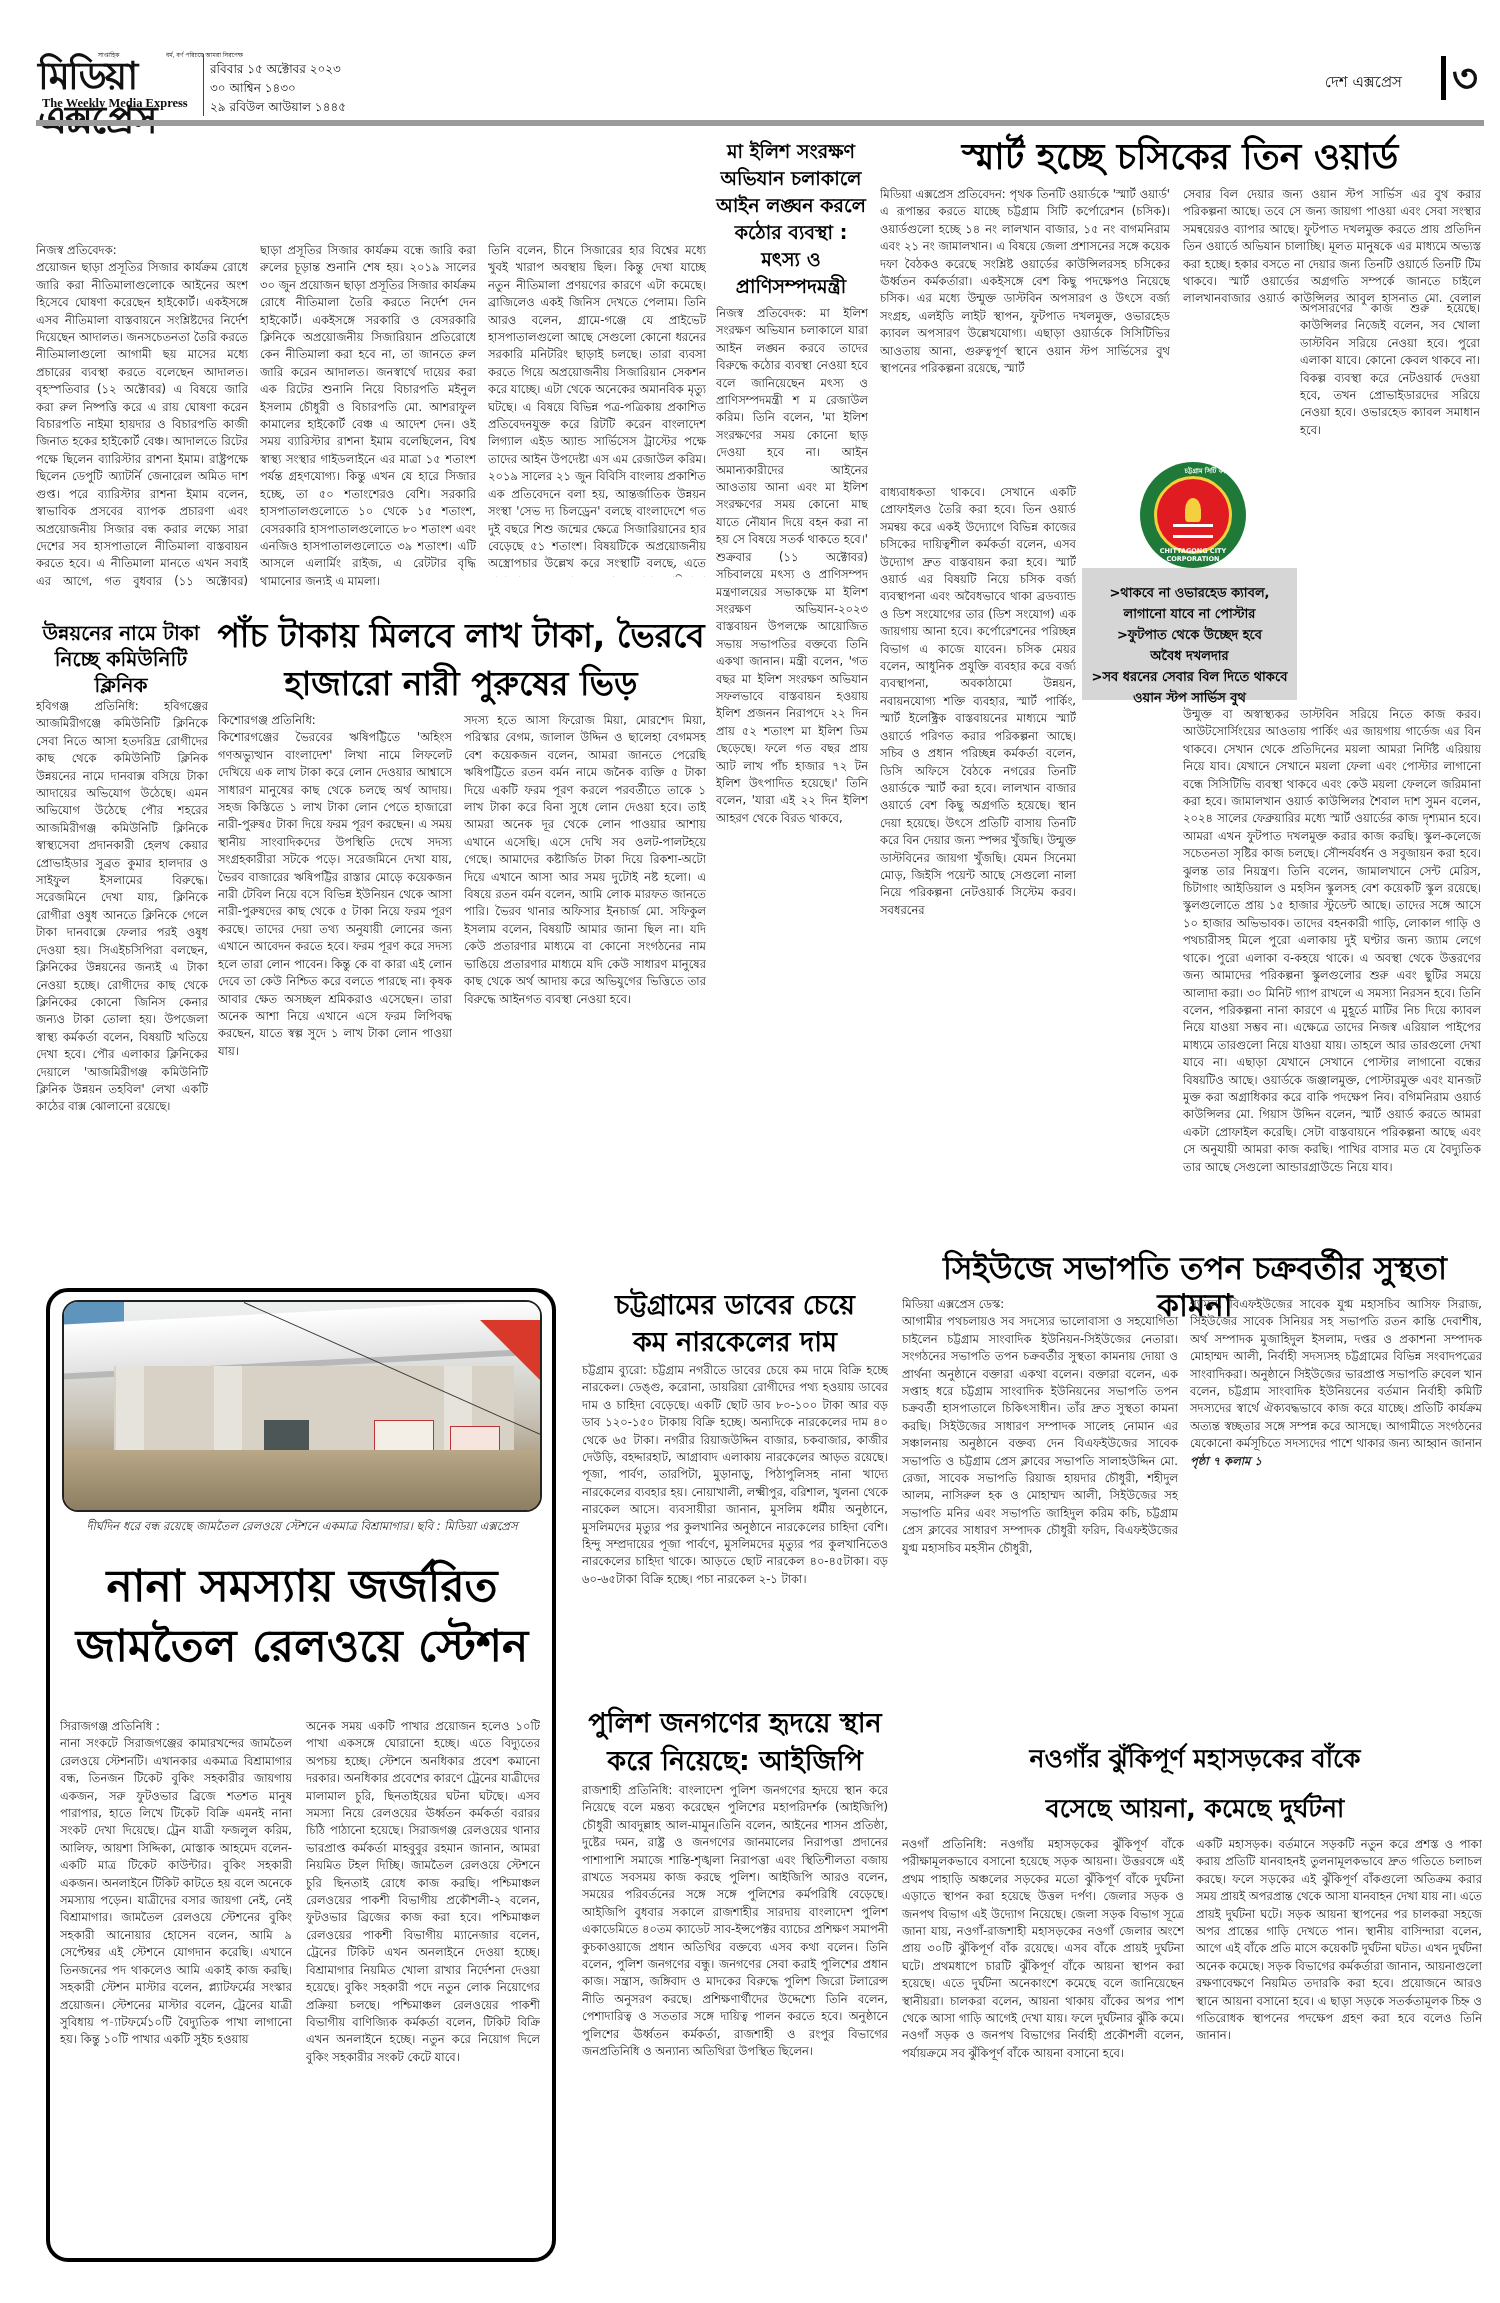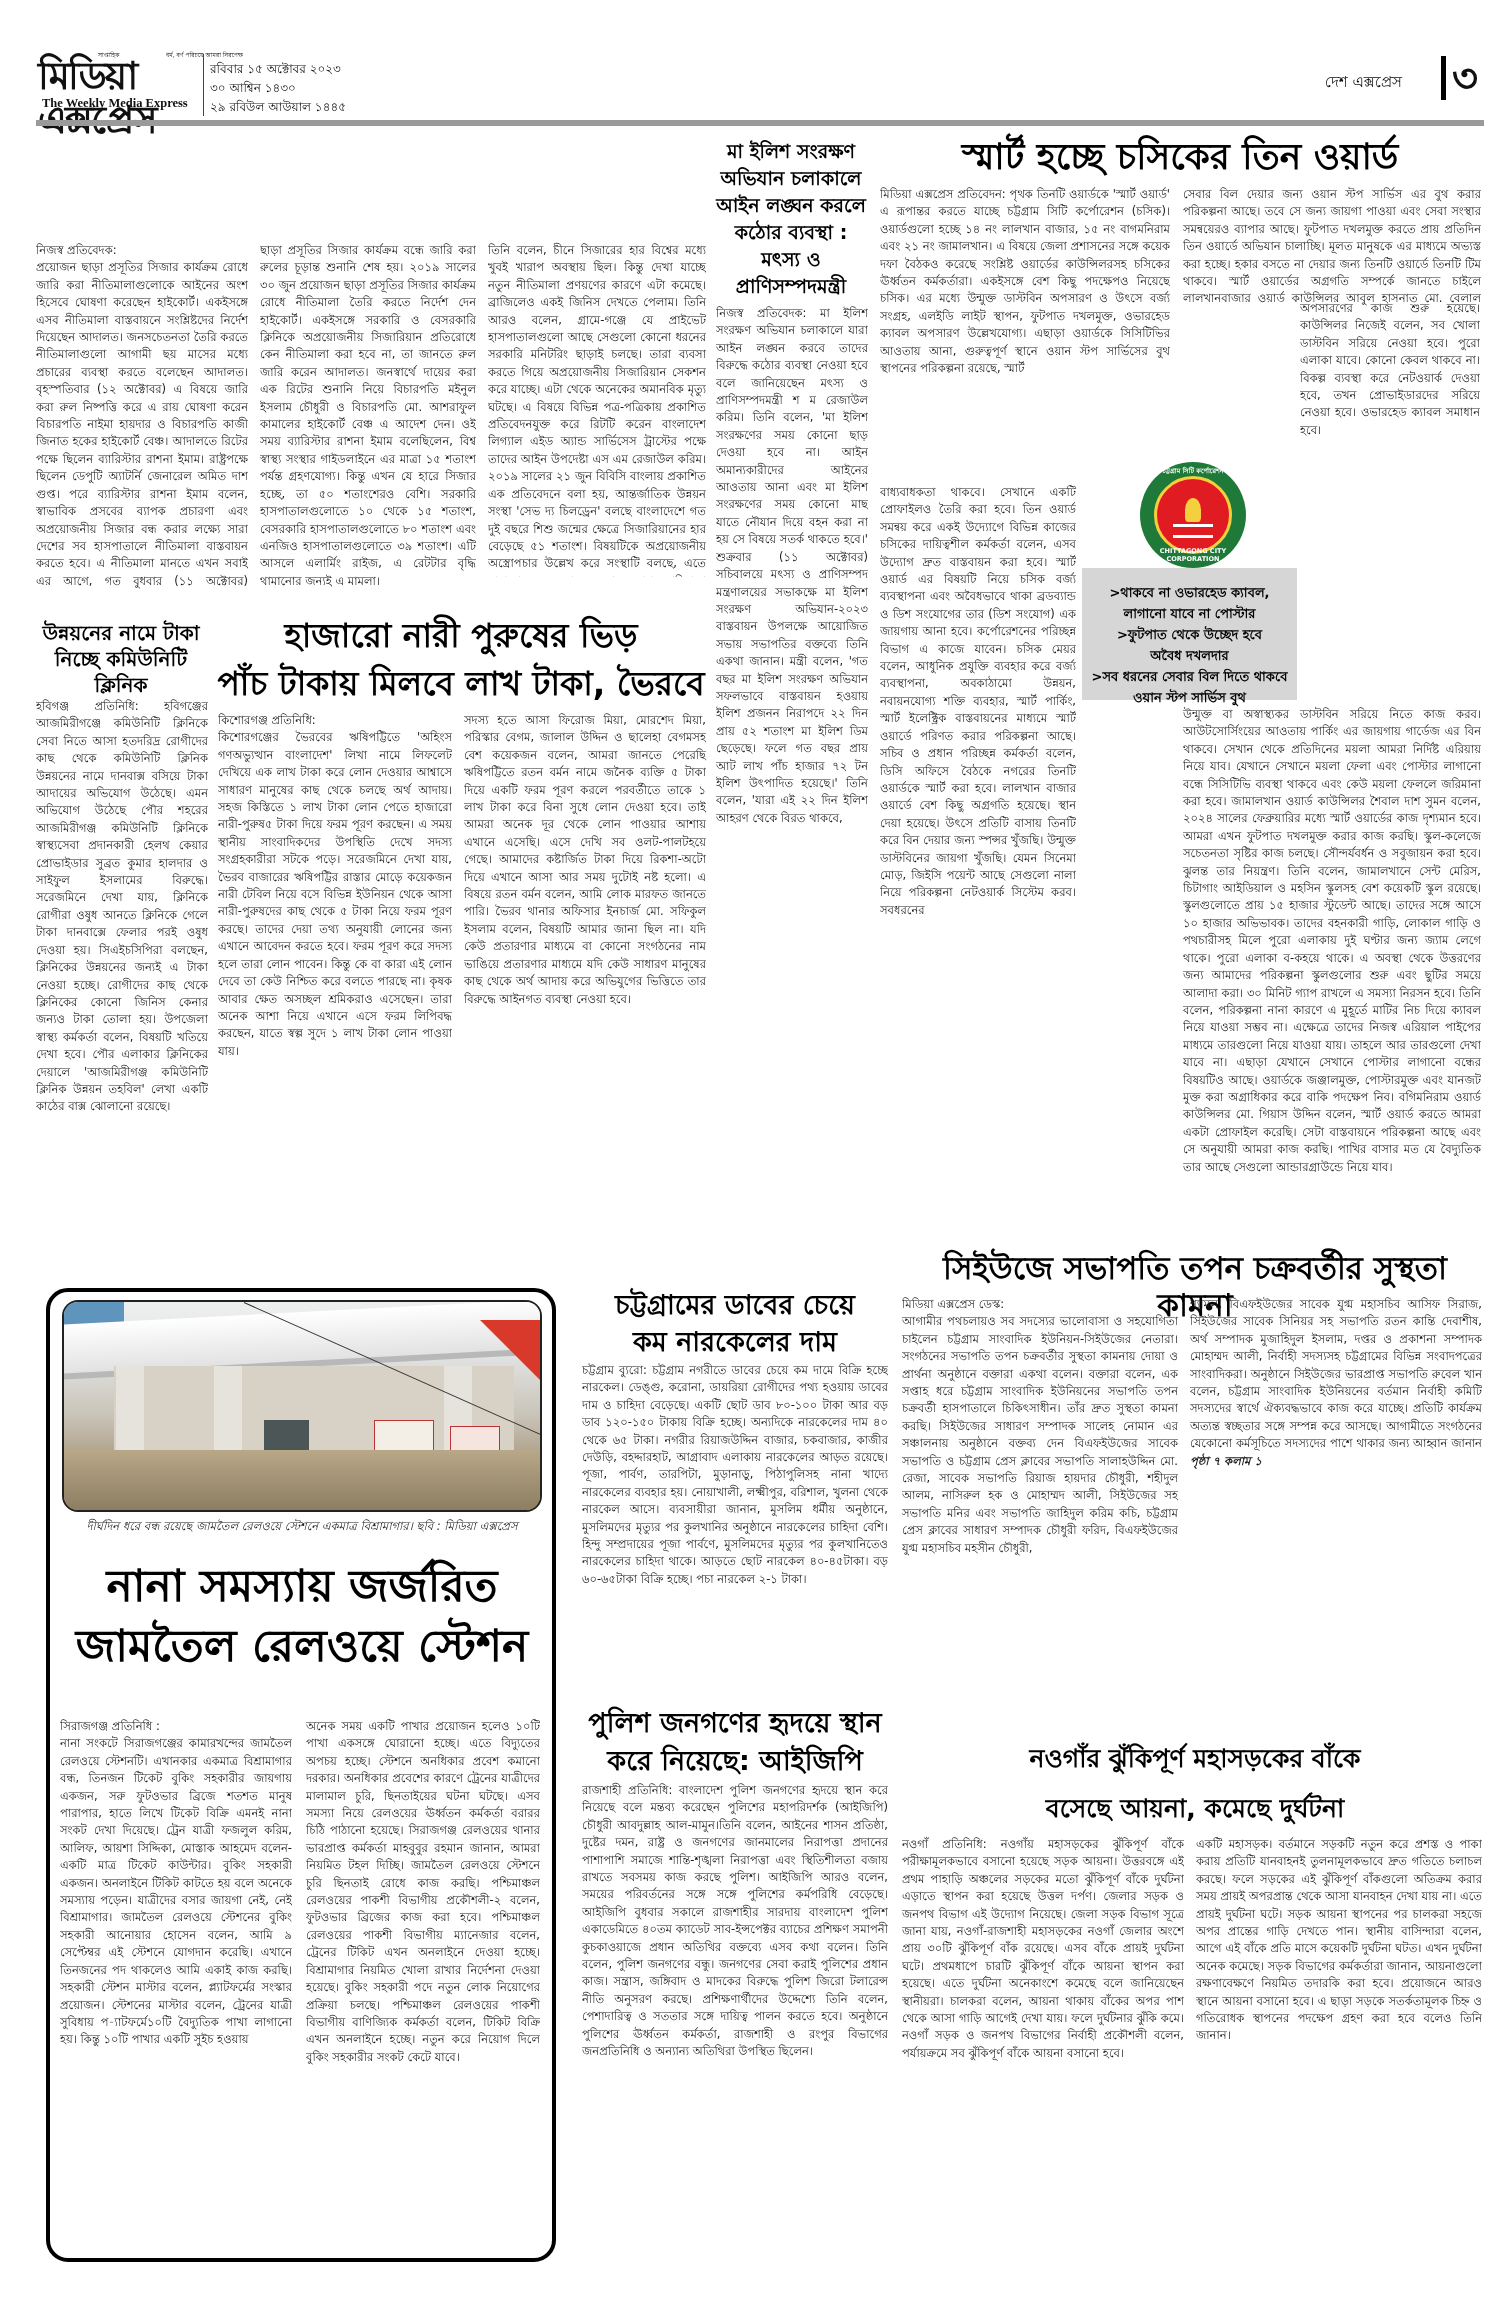--- a/index.html
+++ b/index.html
@@ -94,21 +94,21 @@
   <span>পৃথক তিনটি ওয়ার্ডকে 'স্মার্ট ওয়ার্ড' এ রূপান্তর করতে যাচ্ছে চট্টগ্রাম সিটি কর্পোরেশন (চসিক)। ওয়ার্ডগুলো হচ্ছে ১৪ নং লালখান বাজার, ১৫ নং বাগমনিরাম এবং ২১ নং জামালখান। এ বিষয়ে জেলা প্রশাসনের সঙ্গে কয়েক দফা বৈঠকও করেছে সংশ্লিষ্ট ওয়ার্ডের কাউন্সিলরসহ চসিকের ঊর্ধ্বতন কর্মকর্তারা। একইসঙ্গে বেশ কিছু পদক্ষেপও নিয়েছে চসিক। এর মধ্যে উন্মুক্ত ডাস্টবিন অপসারণ ও উৎসে বর্জ্য সংগ্রহ, এলইডি লাইট স্থাপন, ফুটপাত দখলমুক্ত, ওভারহেড ক্যাবল অপসারণ উল্লেখযোগ্য। এছাড়া ওয়ার্ডকে সিসিটিভির আওতায় আনা, গুরুত্বপূর্ণ স্থানে ওয়ান স্টপ সার্ভিসের বুথ স্থাপনের পরিকল্পনা রয়েছে, স্মার্ট</span>
 </div>
 <div class="col body-text" style="left:1183px; top:186px; width:298px; height:120px;">
   <div>সেবার বিল দেয়ার জন্য ওয়ান স্টপ সার্ভিস এর বুথ করার পরিকল্পনা আছে। তবে সে জন্য জায়গা পাওয়া এবং সেবা সংস্থার সমন্বয়েরও ব্যাপার আছে। ফুটপাত দখলমুক্ত করতে প্রায় প্রতিদিন তিন ওয়ার্ডে অভিযান চালাচ্ছি। মূলত মানুষকে এর মাধ্যমে অভ্যস্ত করা হচ্ছে। হকার বসতে না দেয়ার জন্য তিনটি ওয়ার্ডে তিনটি টিম থাকবে। স্মার্ট ওয়ার্ডের অগ্রগতি সম্পর্কে জানতে চাইলে লালখানবাজার ওয়ার্ড কাউন্সিলর আবুল হাসনাত মো. বেলাল বলেন, ওয়ার্ডে কোনো খোলা ডাস্টবিন থাকবে না। আধুনিক ড্রেনেজ ব্যবস্থা হবে, জলাবদ্ধতা নিরসন করা হবে। পরিচ্ছন্ন রাখার জন্য কাজ চলছে। হাসনাত বলেন,</div>
 </div>
 <div class="col body-text" style="left:1300px; top:300px; width:180px; height:340px;">
   <div>অপসারণের কাজ শুরু হয়েছে। কাউন্সিলর নিজেই বলেন, সব খোলা ডাস্টবিন সরিয়ে নেওয়া হবে। পুরো এলাকা যাবে। কোনো কেবল থাকবে না। বিকল্প ব্যবস্থা করে নেটওয়ার্ক দেওয়া হবে, তখন প্রোভাইডারদের সরিয়ে নেওয়া হবে। ওভারহেড ক্যাবল সমাধান হবে।</div>
 </div>
 
 <div class="emblem" style="left:1140px; top:462px; width:106px; height:106px;">
-  <div class="ring-text" style="top:4px;">চট্টগ্রাম সিটি কর্পোরেশন</div>
+  <div class="ring-text" style="top:4px;text-align:right;">চট্টগ্রাম সিটি কর্পোরেশন</div>
   <div class="inner">
     <div class="torch"></div>
     <div class="waves"></div>
   </div>
   <div class="ring-text" style="bottom:5px;">CHITTAGONG CITY CORPORATION</div>
 </div>
 
 <div class="sidebar-box" style="left:1082px; top:568px; width:215px; height:132px;">
   <div class="hl" style="font-size:13px; line-height:21px; padding-top:14px;">
     <div>&gt;থাকবে না ওভারহেড ক্যাবল,</div>
@@ -128,22 +128,22 @@
 </div>
 <div class="col body-text" style="left:880px; top:310px; width:1px; height:1px;"></div>
 
 <div class="abs hl" style="left:36px; top:620px; width:170px; font-size:20px; line-height:26px;">উন্নয়নের নামে টাকা নিচ্ছে কমিউনিটি ক্লিনিক</div>
 <div class="col body-text" style="left:36px; top:698px; width:172px; height:545px;">
   <span class="byline">হবিগঞ্জ প্রতিনিধি:</span>
   <span>হবিগঞ্জের আজমিরীগঞ্জে কমিউনিটি ক্লিনিকে সেবা নিতে আসা হতদরিদ্র রোগীদের কাছ থেকে কমিউনিটি ক্লিনিক উন্নয়নের নামে দানবাক্স বসিয়ে টাকা আদায়ের অভিযোগ উঠেছে। এমন অভিযোগ উঠেছে পৌর শহরের আজমিরীগঞ্জ কমিউনিটি ক্লিনিকে স্বাস্থ্যসেবা প্রদানকারী হেলথ কেয়ার প্রোভাইডার সুব্রত কুমার হালদার ও সাইফুল ইসলামের বিরুদ্ধে। সরেজমিনে দেখা যায়, ক্লিনিকে রোগীরা ওষুধ আনতে ক্লিনিকে গেলে টাকা দানবাক্সে ফেলার পরই ওষুধ দেওয়া হয়। সিএইচসিপিরা বলছেন, ক্লিনিকের উন্নয়নের জন্যই এ টাকা নেওয়া হচ্ছে। রোগীদের কাছ থেকে ক্লিনিকের কোনো জিনিস কেনার জন্যও টাকা তোলা হয়। উপজেলা স্বাস্থ্য কর্মকর্তা বলেন, বিষয়টি খতিয়ে দেখা হবে। পৌর এলাকার ক্লিনিকের দেয়ালে 'আজমিরীগঞ্জ কমিউনিটি ক্লিনিক উন্নয়ন তহবিল' লেখা একটি কাঠের বাক্স ঝোলানো রয়েছে।</span>
 </div>
 
 <div class="abs hl" style="left:216px; top:612px; width:490px; font-size:33px; line-height:48px;">
+  <div>পাঁচ টাকায় মিলবে লাখ টাকা, ভৈরবে</div>
   <div>হাজারো নারী পুরুষের ভিড়</div>
-  <div>পাঁচ টাকায় মিলবে লাখ টাকা, ভৈরবে</div>
 </div>
 <div class="col body-text" style="left:218px; top:712px; width:234px; height:560px;">
   <div class="byline">কিশোরগঞ্জ প্রতিনিধি:</div>
   <div>কিশোরগঞ্জের ভৈরবের ঋষিপট্টিতে 'অহিংস গণঅভ্যুত্থান বাংলাদেশ' লিখা নামে লিফলেট দেখিয়ে এক লাখ টাকা করে লোন দেওয়ার আশ্বাসে সাধারণ মানুষের কাছ থেকে চলছে অর্থ আদায়। সহজ কিস্তিতে ১ লাখ টাকা লোন পেতে হাজারো নারী-পুরুষ৫ টাকা দিয়ে ফরম পূরণ করছেন। এ সময় স্থানীয় সাংবাদিকদের উপস্থিতি দেখে সদস্য সংগ্রহকারীরা সটকে পড়ে। সরেজমিনে দেখা যায়, ভৈরব বাজারের ঋষিপট্টির রাস্তার মোড়ে কয়েকজন নারী টেবিল নিয়ে বসে বিভিন্ন ইউনিয়ন থেকে আসা নারী-পুরুষদের কাছ থেকে ৫ টাকা নিয়ে ফরম পূরণ করছে। তাদের দেয়া তথ্য অনুযায়ী লোনের জন্য এখানে আবেদন করতে হবে। ফরম পূরণ করে সদস্য হলে তারা লোন পাবেন। কিন্তু কে বা কারা এই লোন দেবে তা কেউ নিশ্চিত করে বলতে পারছে না। কৃষক আবার ক্ষেত অসচ্ছল শ্রমিকরাও এসেছেন। তারা অনেক আশা নিয়ে এখানে এসে ফরম লিপিবদ্ধ করছেন, যাতে স্বল্প সুদে ১ লাখ টাকা লোন পাওয়া যায়।</div>
 </div>
 <div class="col body-text" style="left:464px; top:712px; width:242px; height:560px;">
   <div>সদস্য হতে আসা ফিরোজ মিয়া, মোরশেদ মিয়া, পরিস্কার বেগম, জালাল উদ্দিন ও ছালেহা বেগমসহ বেশ কয়েকজন বলেন, আমরা জানতে পেরেছি ঋষিপট্টিতে রতন বর্মন নামে জনৈক ব্যক্তি ৫ টাকা দিয়ে একটি ফরম পূরণ করলে পরবর্তীতে তাকে ১ লাখ টাকা করে বিনা সুধে লোন দেওয়া হবে। তাই আমরা অনেক দূর থেকে লোন পাওয়ার আশায় এখানে এসেছি। এসে দেখি সব ওলট-পালটহয়ে গেছে। আমাদের কষ্টার্জিত টাকা দিয়ে রিকশা-অটো দিয়ে এখানে আসা আর সময় দুটোই নষ্ট হলো। এ বিষয়ে রতন বর্মন বলেন, আমি লোক মারফত জানতে পারি। ভৈরব থানার অফিসার ইনচার্জ মো. সফিকুল ইসলাম বলেন, বিষয়টি আমার জানা ছিল না। যদি কেউ প্রতারণার মাধ্যমে বা কোনো সংগঠনের নাম ভাঙিয়ে প্রতারণার মাধ্যমে যদি কেউ সাধারণ মানুষের কাছ থেকে অর্থ আদায় করে অভিযুগের ভিত্তিতে তার বিরুদ্ধে আইনগত ব্যবস্থা নেওয়া হবে।</div>
 </div>
 
 <div class="boxed" style="left:46px; top:1288px; width:510px; height:974px;"></div>

